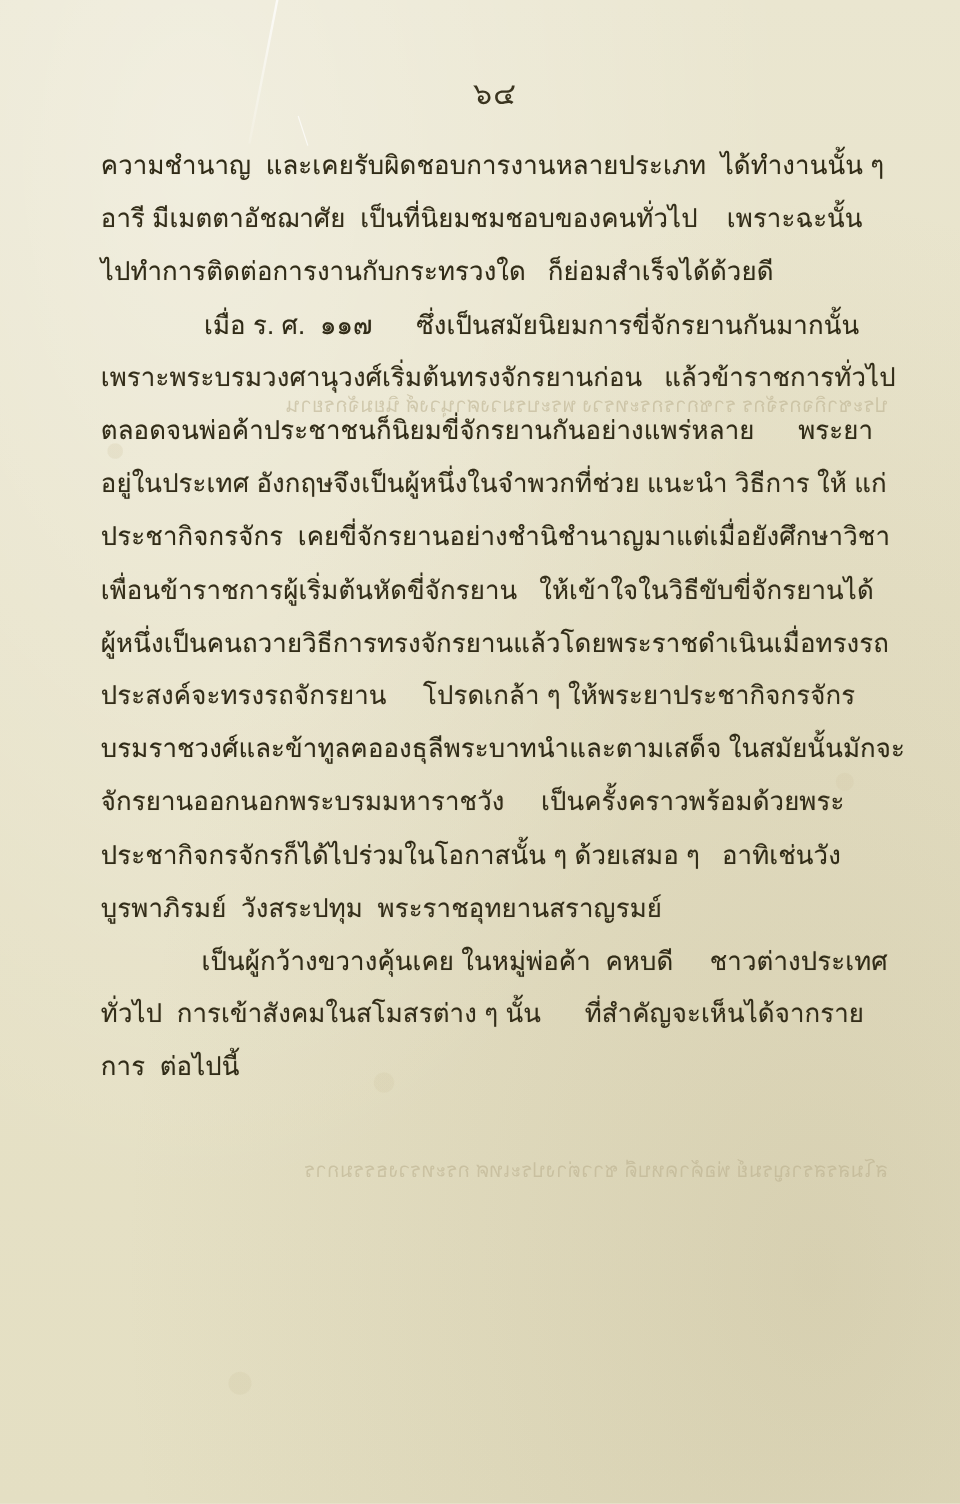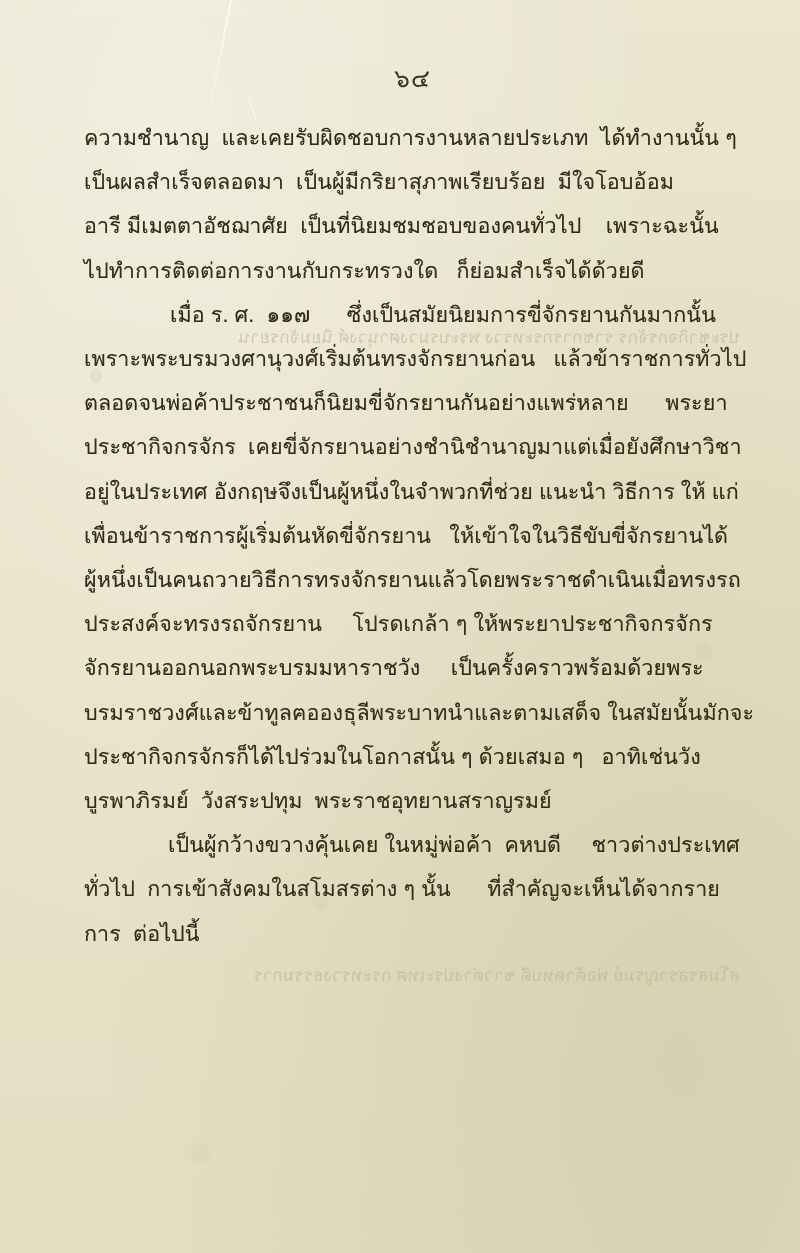--- a/index.html
+++ b/index.html
@@ -140,36 +140,35 @@
 
   <div class="bleed" id="bleed-top">ประชากิจกรจักร ราชการกระทรวง พระบรมวงศานุวงศ์ นิยมจักรยาน</div>
   <div class="bleed" id="bleed-bottom">สโมสรสราญรมย์ พ่อค้าคหบดี ชาวต่างประเทศ กระทรวงธรรมการ</div>
 
   <div id="folio">๖๔</div>
 
   <div id="body-text">
 
     <div class="para">
       <div class="line just">ความชำนาญ  และเคยรับผิดชอบการงานหลายประเภท  ได้ทำงานนั้น ๆ</div>
-      <div class="line just">เป็นผลสำเร็จตลอดมา  เป็นผู้มีกริยาสุภาพเรียบร้อย  มีใจโอบอ้อม</div>
       <div class="line just">อารี มีเมตตาอัชฌาศัย  เป็นที่นิยมชมชอบของคนทั่วไป    เพราะฉะนั้น</div>
       <div class="line just">ไปทำการติดต่อการงานกับกระทรวงใด   ก็ย่อมสำเร็จได้ด้วยดี</div>
     </div>
 
     <div class="para">
       <div class="line just indent">เมื่อ ร. ศ.  ๑๑๗      ซึ่งเป็นสมัยนิยมการขี่จักรยานกันมากนั้น</div>
       <div class="line just">เพราะพระบรมวงศานุวงศ์เริ่มต้นทรงจักรยานก่อน   แล้วข้าราชการทั่วไป</div>
       <div class="line just">ตลอดจนพ่อค้าประชาชนก็นิยมขี่จักรยานกันอย่างแพร่หลาย      พระยา</div>
+      <div class="line just">อยู่ในประเทศ อังกฤษจึงเป็นผู้หนึ่งในจำพวกที่ช่วย แนะนำ วิธีการ ให้ แก่</div>
       <div class="line just">ประชากิจกรจักร  เคยขี่จักรยานอย่างชำนิชำนาญมาแต่เมื่อยังศึกษาวิชา</div>
-      <div class="line just">อยู่ในประเทศ อังกฤษจึงเป็นผู้หนึ่งในจำพวกที่ช่วย แนะนำ วิธีการ ให้ แก่</div>
       <div class="line just">เพื่อนข้าราชการผู้เริ่มต้นหัดขี่จักรยาน   ให้เข้าใจในวิธีขับขี่จักรยานได้</div>
       <div class="line just">ผู้หนึ่งเป็นคนถวายวิธีการทรงจักรยานแล้วโดยพระราชดำเนินเมื่อทรงรถ</div>
       <div class="line just">ประสงค์จะทรงรถจักรยาน     โปรดเกล้า ๆ ให้พระยาประชากิจกรจักร</div>
+      <div class="line just">บรมราชวงศ์และข้าทูลฅอองธุลีพระบาทนำและตามเสด็จ ในสมัยนั้นมักจะ</div>
       <div class="line just">จักรยานออกนอกพระบรมมหาราชวัง     เป็นครั้งคราวพร้อมด้วยพระ</div>
-      <div class="line just">บรมราชวงศ์และข้าทูลฅอองธุลีพระบาทนำและตามเสด็จ ในสมัยนั้นมักจะ</div>
       <div class="line just">ประชากิจกรจักรก็ได้ไปร่วมในโอกาสนั้น ๆ ด้วยเสมอ ๆ   อาทิเช่นวัง</div>
       <div class="line just">บูรพาภิรมย์  วังสระปทุม  พระราชอุทยานสราญรมย์</div>
     </div>
 
     <div class="para">
       <div class="line just indent-sm">เป็นผู้กว้างขวางคุ้นเคย ในหมู่พ่อค้า  คหบดี     ชาวต่างประเทศ</div>
       <div class="line just">ทั่วไป  การเข้าสังคมในสโมสรต่าง ๆ นั้น      ที่สำคัญจะเห็นได้จากราย</div>
       <div class="line just">การ  ต่อไปนี้</div>
     </div>
 

